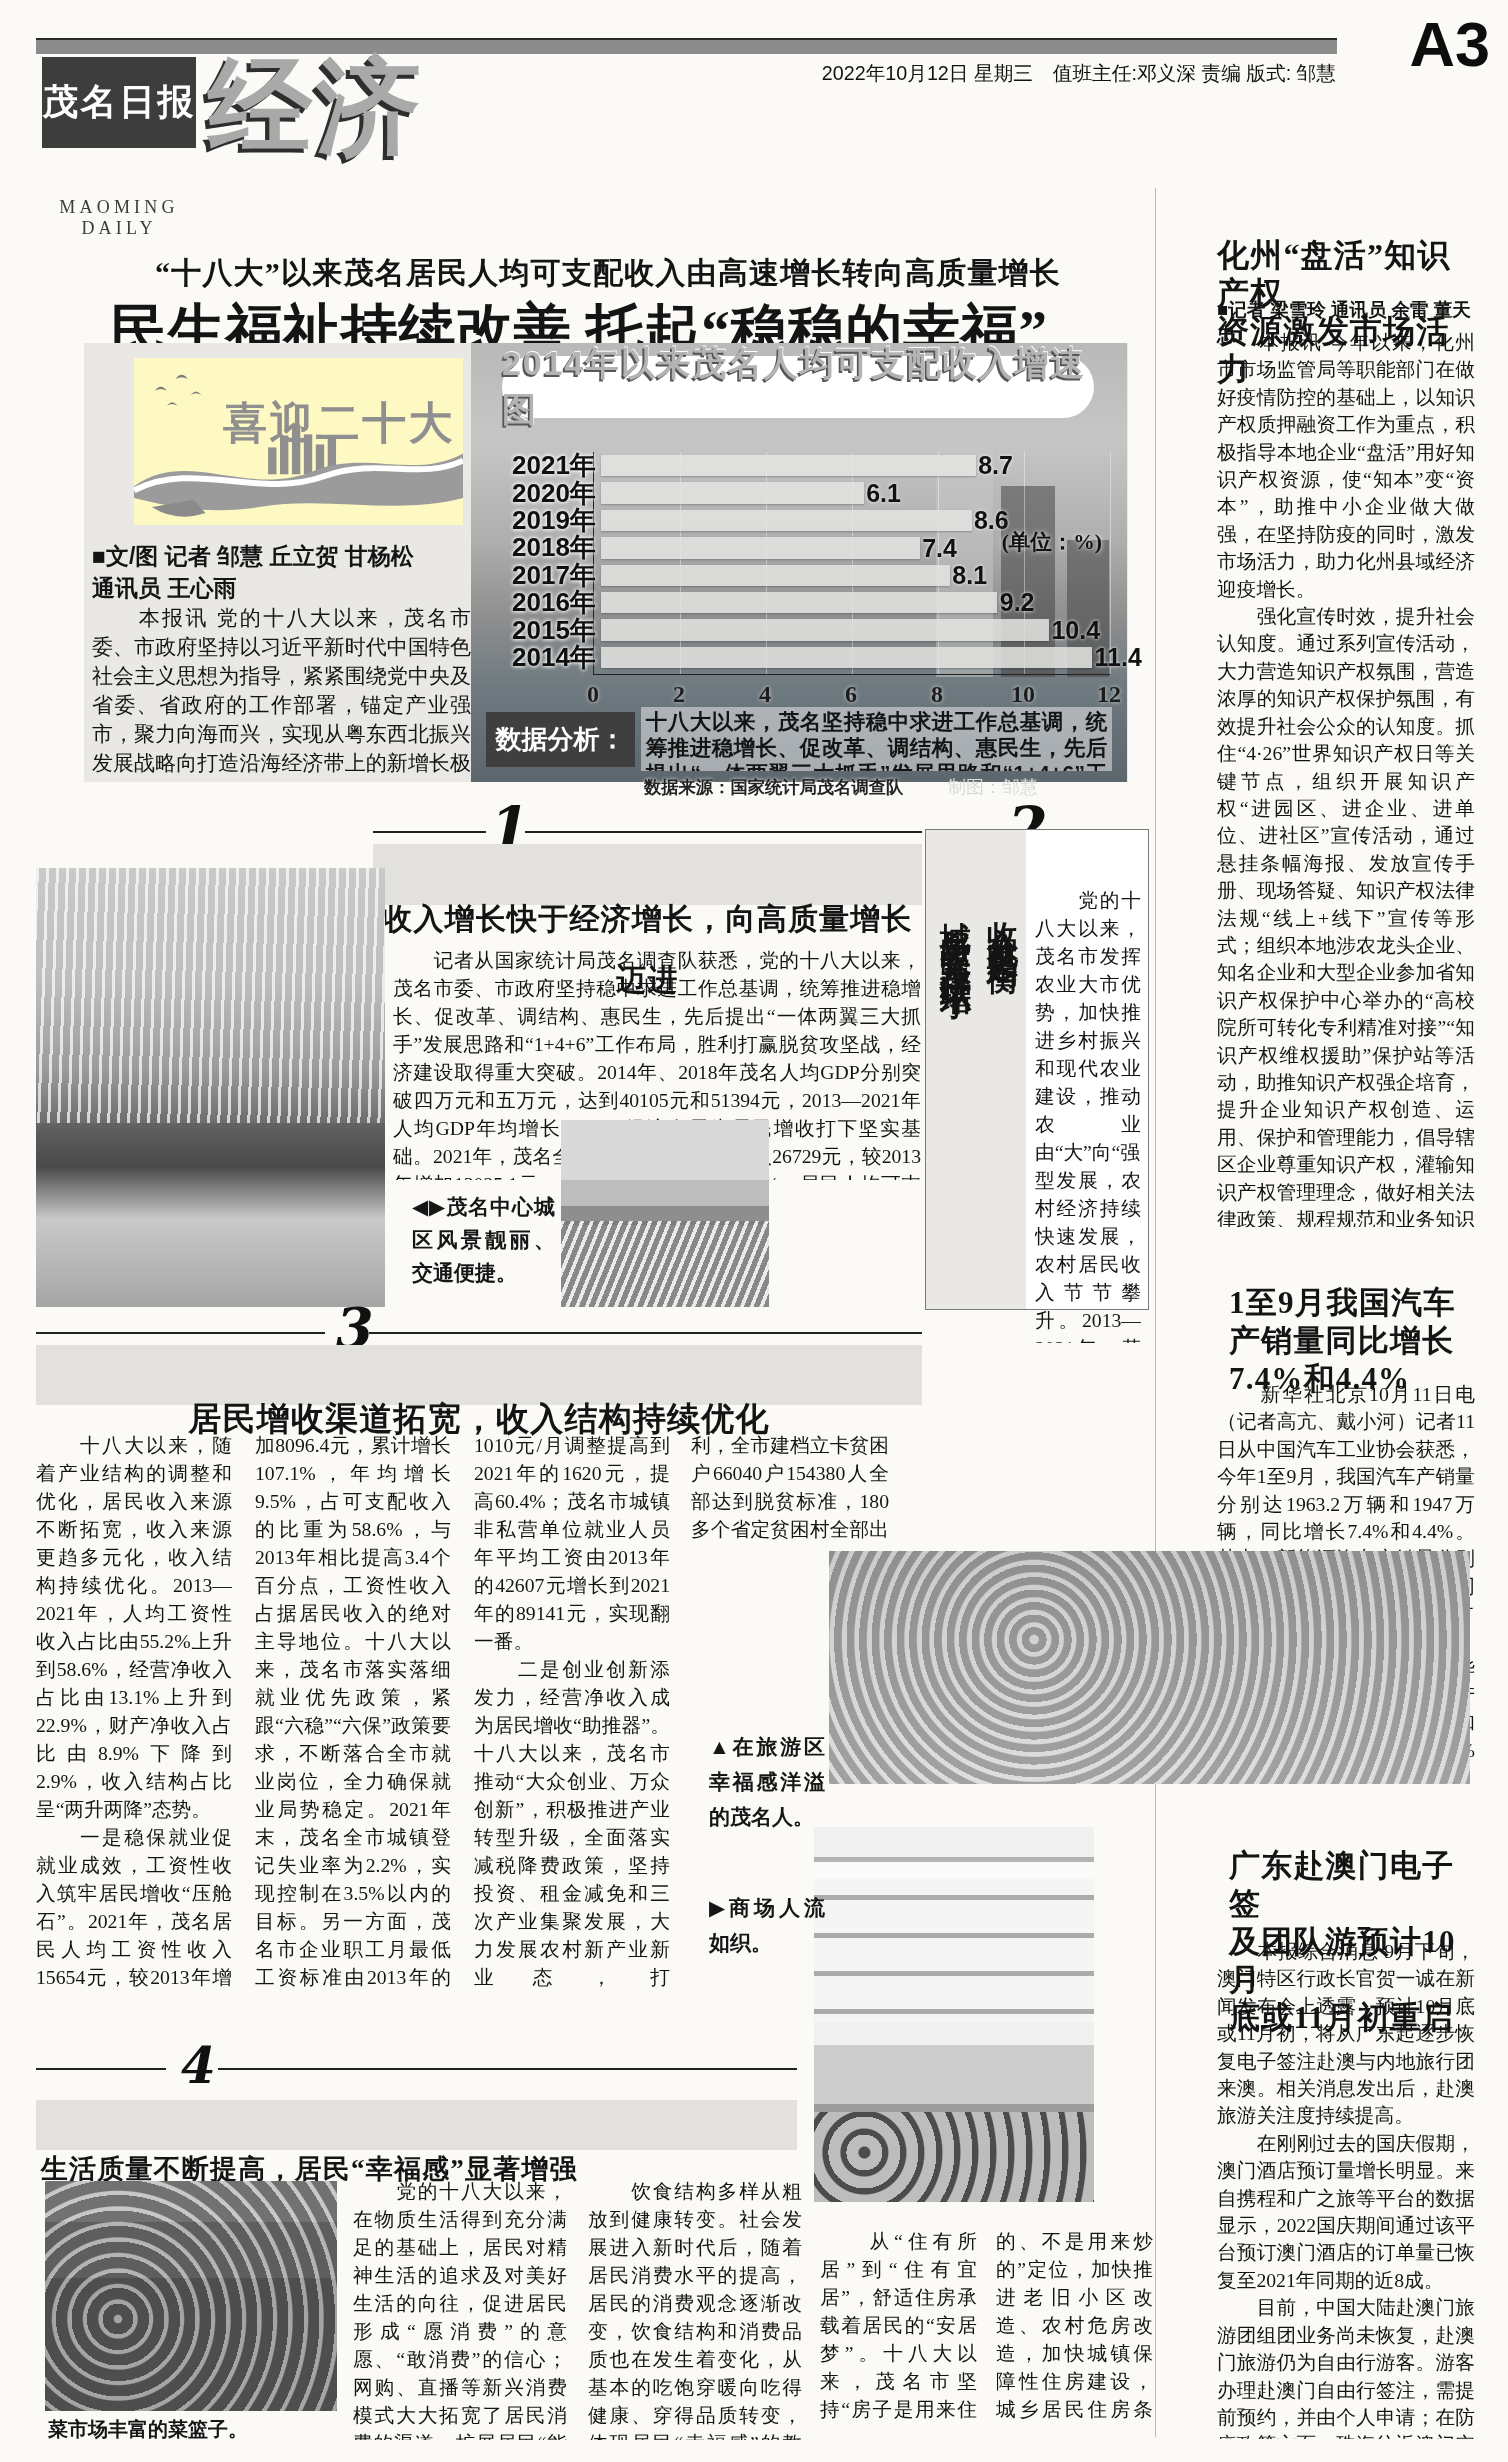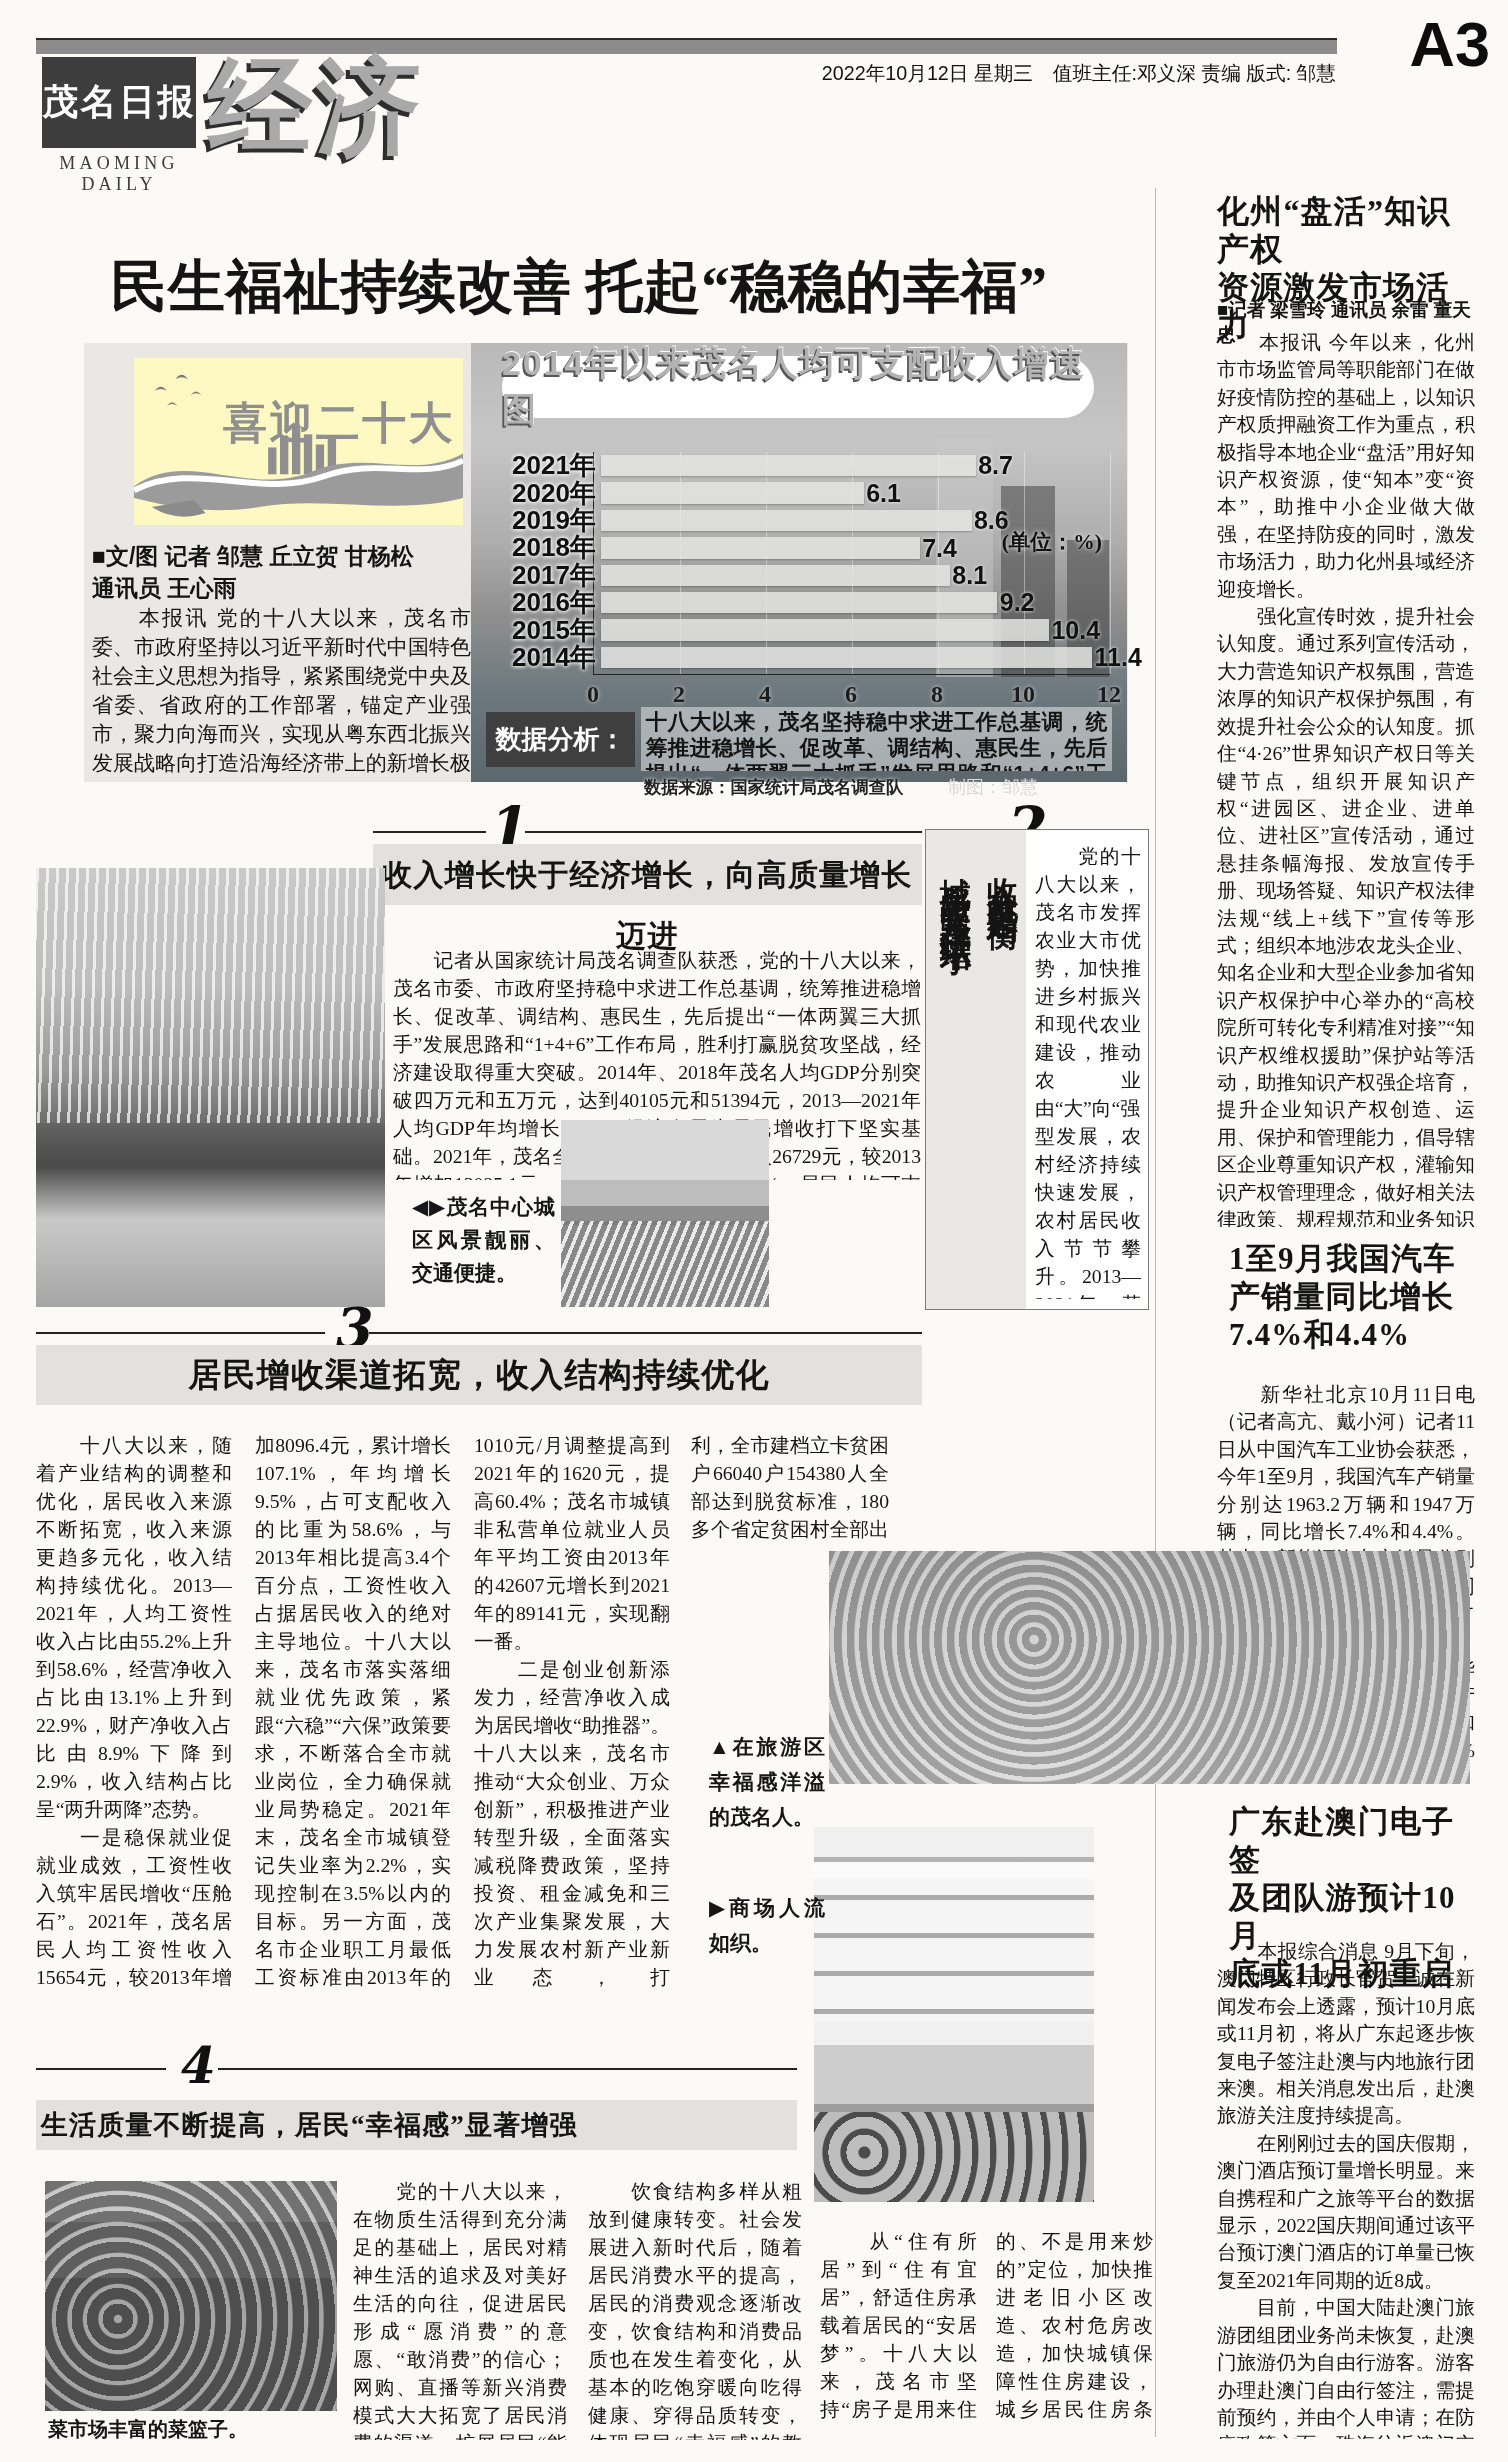--- a/index.html
+++ b/index.html
@@ -1,20 +1,20 @@
 <!DOCTYPE html>
 <html style="font-size:9.5px"><head>
 <meta charset="utf-8">
 <style>
   html,body{margin:0;padding:0;background:#e8e8e8;}
   #page{position:relative;width:1508px;height:2462px;background:#fbfaf7;overflow:hidden;
         font-family:"Liberation Serif","DejaVu Serif",serif;color:#141414;}
   .abs{position:absolute;}
   .sans{font-family:"Liberation Sans","DejaVu Sans",sans-serif;}
-  .serif{font-family:"Liberation Serif","DejaVu Serif",serif;}
+  .serif{font-family:"Liberation Serif","DejaVu Serif",serif;margin-top:44px;}
   .b{font-weight:bold;}
   .jus{text-align:justify;text-justify:inter-ideograph;}
   .pre{white-space:pre-line;}
   .hide{overflow:hidden;}
   .center{text-align:center;}
 
   
   #header-bar{left:36px;top:38px;width:1301px;height:14.3px;background:#8c8c8c;border-top:2.4px solid #2a2a2a;}
   #page-code{right:18px;top:8.4px;width:131px;font-size:63px;font-weight:bold;text-align:right;color:#0d0d0d;}
   #dateline{left:686px;top:60px;width:650px;font-size:19.7px;text-align:right;color:#111;}
@@ -112,20 +112,21 @@
 
   <div class="abs" id="header-bar"></div>
   <div class="abs sans" id="page-code">A3</div>
   <div class="abs sans" id="dateline">2022年10月12日 星期三　值班主任:邓义深 责编 版式: 邹慧</div>
   <div class="abs" id="masthead-box">
     <span>茂名日报</span>
   </div>
   <div class="abs serif" id="masthead-en">MAOMING DAILY</div>
   <div class="abs sans" id="section-name">经济</div>
 
+  <div class="abs serif b" id="kicker">“十八大”以来茂名居民人均可支配收入由高速增长转向高质量增长</div>
   <div class="abs serif b" id="headline">民生福祉持续改善 托起“稳稳的幸福”</div>
 
   <div class="abs" id="main-panel"></div>
   <div class="abs" id="badge">
     <svg width="329" height="167" viewBox="0 0 552 280">
       <path d="M35 55 q10 -14 20 0 q-10 -6 -20 0Z" fill="#7a7a7a"></path>
       <path d="M70 35 q10 -14 20 0 q-10 -6 -20 0Z" fill="#7a7a7a"></path>
       <path d="M55 80 q9 -12 18 0 q-9 -6 -18 0Z" fill="#7a7a7a"></path>
       <path d="M95 62 q9 -12 18 0 q-9 -6 -18 0Z" fill="#7a7a7a"></path>
       <g fill="#8f8f8f">

